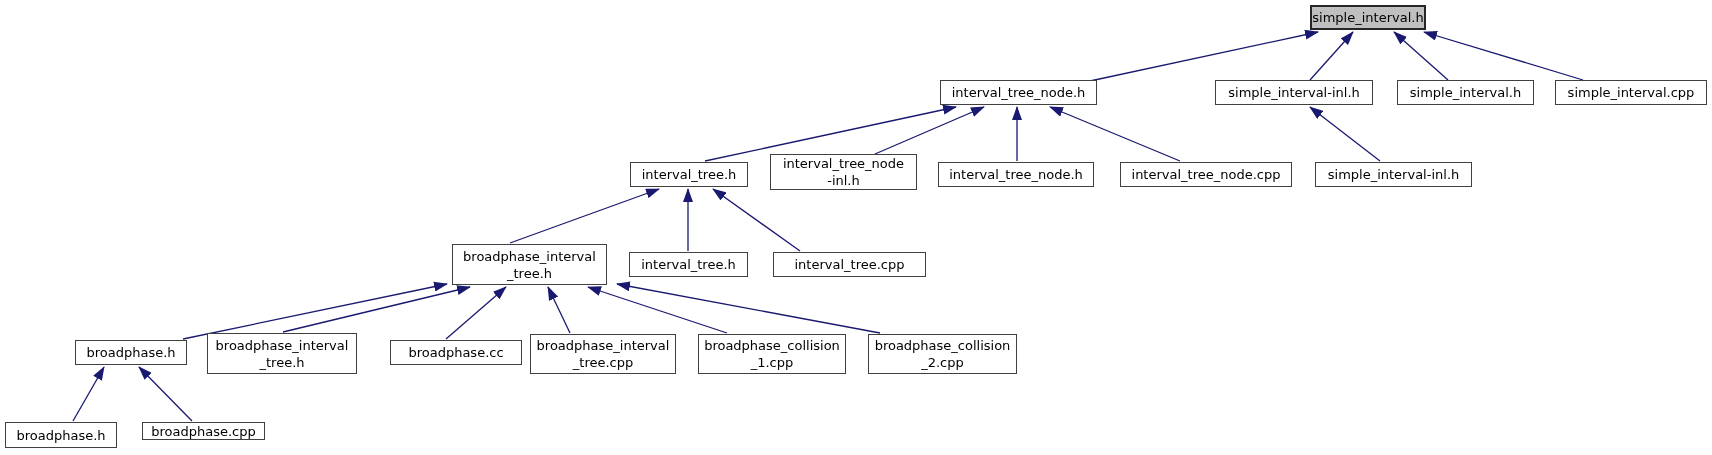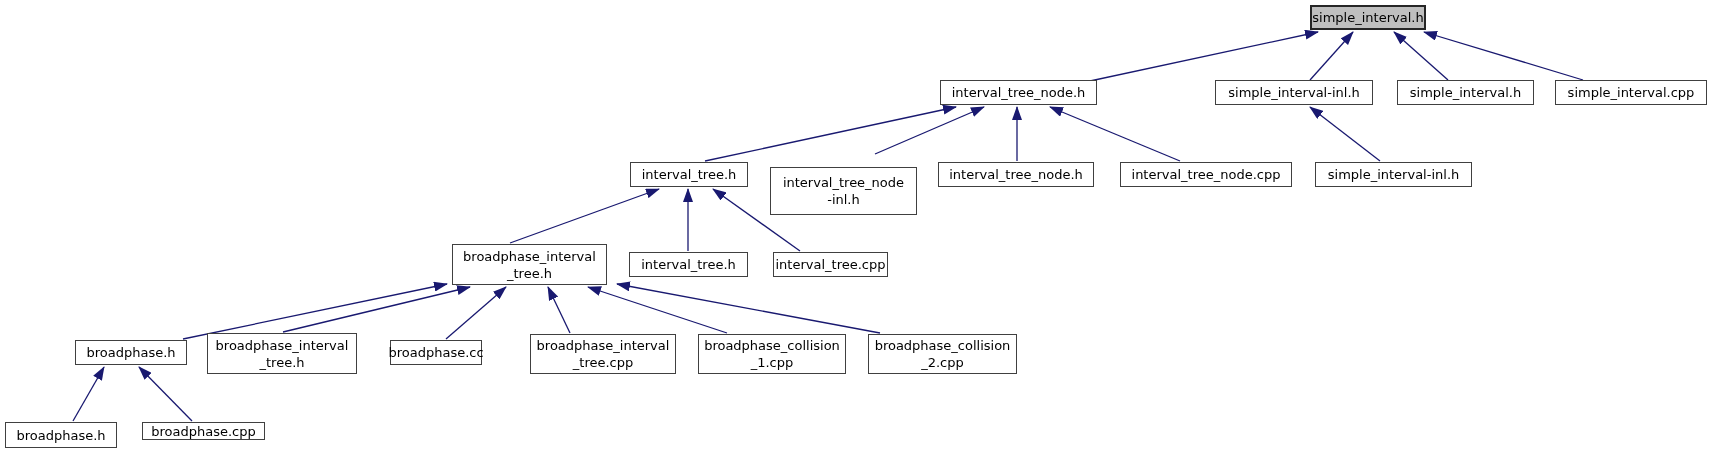--- a/index.html
+++ b/index.html
@@ -69,33 +69,33 @@
       <line x1="73" y1="421" x2="104" y2="367" stroke="#191970" stroke-width="1.3" marker-end="url(#arrow)"></line>
       <line x1="192" y1="421" x2="139" y2="367" stroke="#191970" stroke-width="1.3" marker-end="url(#arrow)"></line>
     </svg>
   <div id="node-layer">
       <div class="node root" style="left: 1310px; top: 5px; width: 116px; height: 25px;"><span>simple_interval.h</span></div>
       <div class="node" style="left: 940px; top: 80px; width: 157px; height: 25px;"><span>interval_tree_node.h</span></div>
       <div class="node" style="left: 1215px; top: 80px; width: 158px; height: 25px;"><span>simple_interval-inl.h</span></div>
       <div class="node" style="left: 1397px; top: 80px; width: 137px; height: 25px;"><span>simple_interval.h</span></div>
       <div class="node" style="left: 1555px; top: 80px; width: 152px; height: 25px; text-align: right;"><span>simple_interval.cpp</span></div>
       <div class="node" style="left: 630px; top: 162px; width: 118px; height: 25px;"><span>interval_tree.h</span></div>
-      <div class="node" style="left: 770px; top: 154px; width: 147px; height: 48px; margin-top: 13px;"><span>interval_tree_node
+      <div class="node" style="left: 770px; top: 154px; width: 147px; height: 36px;"><span>interval_tree_node
 -inl.h</span></div>
       <div class="node" style="left: 938px; top: 162px; width: 156px; height: 25px;"><span>interval_tree_node.h</span></div>
       <div class="node" style="left: 1120px; top: 162px; width: 172px; height: 25px;"><span>interval_tree_node.cpp</span></div>
       <div class="node" style="left: 1315px; top: 162px; width: 157px; height: 25px;"><span>simple_interval-inl.h</span></div>
       <div class="node" style="left: 452px; top: 244px; width: 155px; height: 41px;"><span>broadphase_interval
 _tree.h</span></div>
       <div class="node" style="left: 629px; top: 252px; width: 119px; height: 25px;"><span>interval_tree.h</span></div>
-      <div class="node" style="left: 773px; top: 252px; width: 115px; height: 25px;"><span>interval_tree.cpp</span></div>
+      <div class="node" style="left: 773px; top: 252px; width: 153px; height: 25px;"><span>interval_tree.cpp</span></div>
       <div class="node" style="left: 75px; top: 340px; width: 112px; height: 25px;"><span>broadphase.h</span></div>
       <div class="node" style="left: 207px; top: 333px; width: 150px; height: 41px;"><span>broadphase_interval
 _tree.h</span></div>
-      <div class="node" style="left: 390px; top: 340px; width: 92px; height: 25px;"><span>broadphase.cc</span></div>
+      <div class="node" style="left: 390px; top: 340px; width: 132px; height: 25px;"><span>broadphase.cc</span></div>
       <div class="node" style="left: 530px; top: 334px; width: 146px; height: 40px;"><span>broadphase_interval
 _tree.cpp</span></div>
       <div class="node" style="left: 698px; top: 334px; width: 148px; height: 40px;"><span>broadphase_collision
 _1.cpp</span></div>
       <div class="node" style="left: 868px; top: 334px; width: 149px; height: 40px;"><span>broadphase_collision
 _2.cpp</span></div>
       <div class="node" style="left: 5px; top: 422px; width: 112px; height: 26px;"><span>broadphase.h</span></div>
       <div class="node" style="left: 142px; top: 422px; width: 123px; height: 18px;"><span>broadphase.cpp</span></div>
     </div>
 </div>

